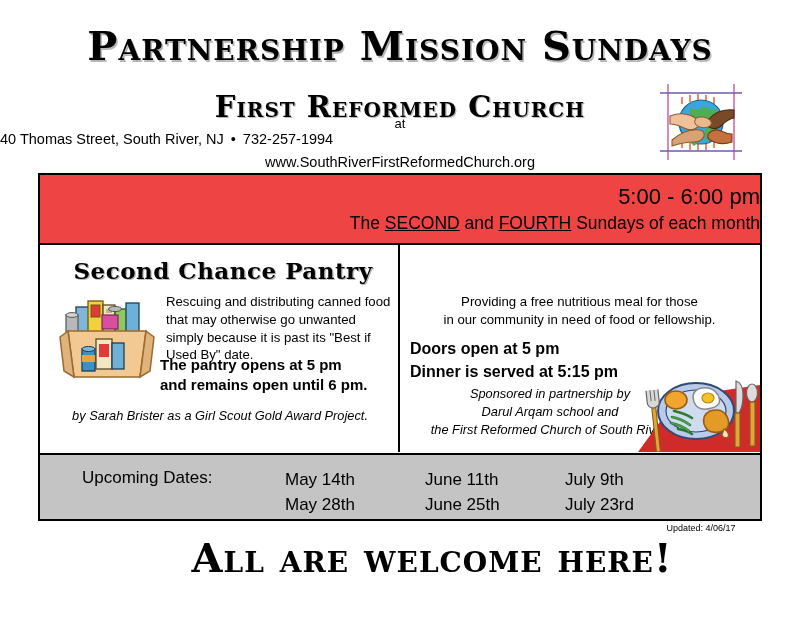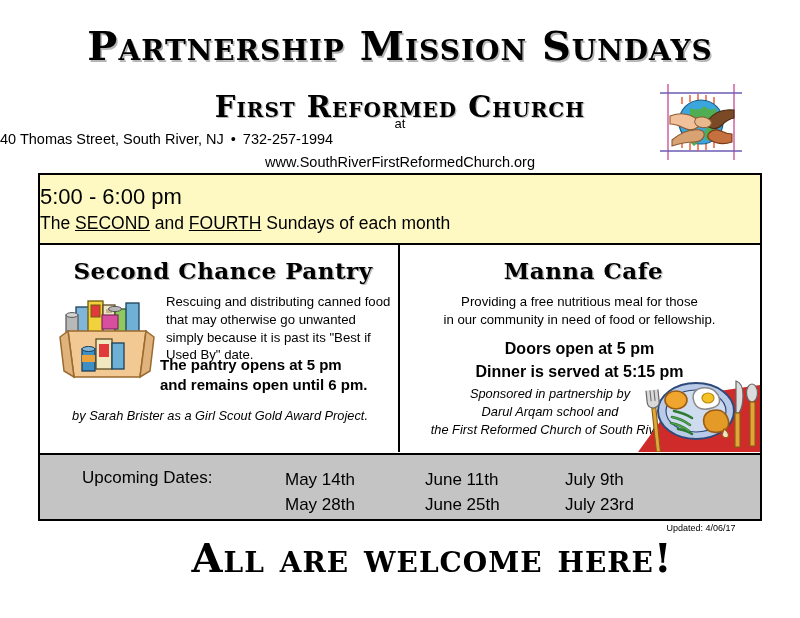--- a/index.html
+++ b/index.html
@@ -93,24 +93,24 @@
     border: 2.5px solid #000000;
     box-sizing: border-box;
     background: #ffffff;
   }
 
   .time-banner {
     position: absolute;
     left: 0; top: 0;
     width: 100%;
     height: 70px;
-    background: #fef9c3;
+    background: #ef4444;
     border-bottom: 2.5px solid #000000;
     box-sizing: border-box;
-    text-align: left;
+    text-align: right;
   }
   .time-main {
     margin-top: 9px;
     font-size: 22px;
     line-height: 1.2;
   }
   .time-sub {
     margin-top: 3px;
     font-size: 17.5px;
     line-height: 1.2;
@@ -187,21 +187,20 @@
     line-height: 1.4;
     text-align: center;
   }
   .cafe-hours {
     position: absolute;
     left: 10px; top: 92px;
     width: 339px;
     font-size: 16px;
     font-weight: bold;
     line-height: 1.45;
-    text-align: center;
   }
   .cafe-credit {
     position: absolute;
     left: 0px; top: 140px;
     width: 300px;
     font-size: 12.8px;
     font-style: italic;
     line-height: 1.4;
     text-align: center;
   }
@@ -357,21 +356,20 @@
         <div>The pantry opens at 5 pm</div>
         <div>and remains open until 6 pm.</div>
       </div>
 
       <div class="pantry-credit">
         <div>by Sarah Brister as a Girl Scout Gold Award Project.</div>
       </div>
     </div>
 
     <div class="col col-right">
-      <div class="col-title">Manna Cafe</div>
 
       <div class="cafe-body">
         <div>Providing a free nutritious meal for those</div>
         <div>in our community in need of food or fellowship.</div>
       </div>
 
       <div class="cafe-hours">
         <div>Doors open at 5 pm</div>
         <div>Dinner is served at 5:15 pm</div>
       </div>

